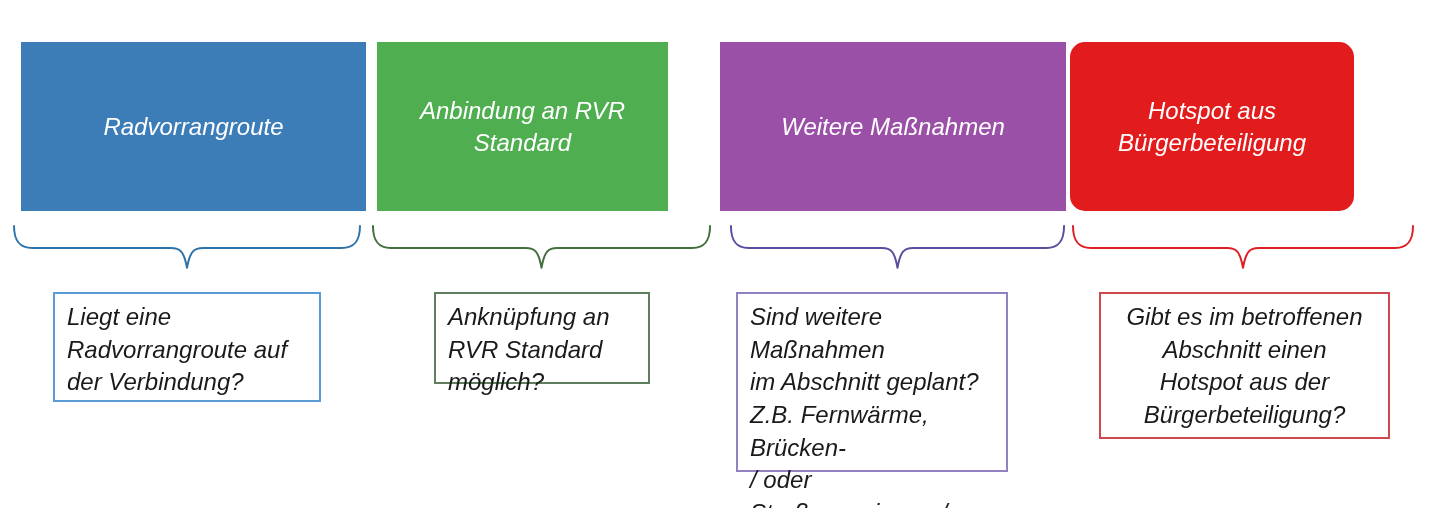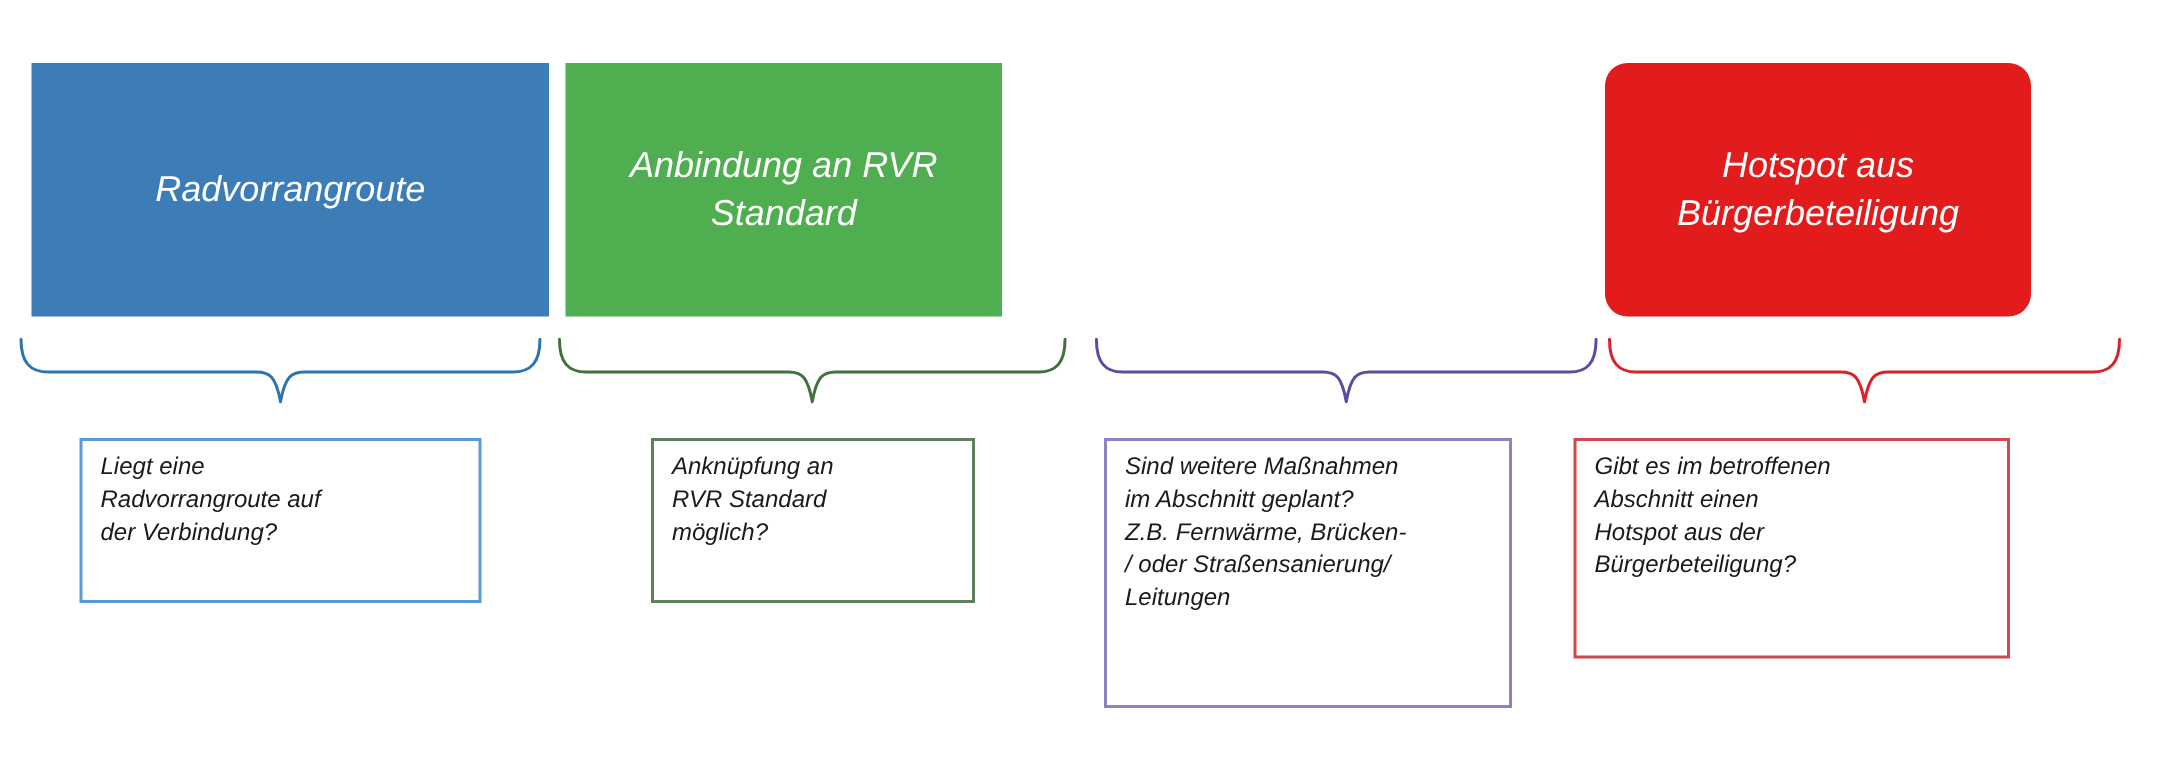--- a/index.html
+++ b/index.html
@@ -46,29 +46,29 @@
   .b3 { left: 729px;  width: 337px; }
   .b4 { left: 1071px; width: 344px; }
 
   .question-box {
     position: absolute;
     top: 292px;
     box-sizing: border-box;
     background: #ffffff;
     border: 2px solid #888888;
     color: #1a1a1a;
-    font-size: 16px;
+    font-size: 24px;
     line-height: 1.36;
     padding: 7px 12px;
     white-space: pre-line;
   }
   .q1 { left: 53px;   width: 268px; height: 110px; }
-  .q2 { left: 434px;  width: 216px; height: 110px; }
+  .q2 { left: 434px;  width: 216px; height: 92px; }
   .q3 { left: 736px;  width: 272px; height: 180px; }
-  .q4 { left: 1049px; width: 291px; height: 147px; }
+  .q4 { left: 1099px; width: 291px; height: 147px; text-align: center; }
 </style>
 </head>
 <body>
 
 <div class="stage">
 
   <div class="header-box h1" style="background-color: rgb(60, 125, 184);">Radvorrangroute</div>
   <svg class="brace b1" viewBox="0 0 346 46" preserveAspectRatio="none">
     <path d="M 2 2 C 2 17 8 23 20 23 L 157 23 C 166 23 170 26 173 42 C 176 26 180 23 189 23 L 326 23 C 338 23 344 17 344 2" fill="none" stroke-width="2" stroke-linecap="round" stroke-linejoin="round" vector-effect="non-scaling-stroke" stroke="#2e74ac"></path>
   </svg>
@@ -77,20 +77,21 @@
 der Verbindung?</div>
 
   <div class="header-box h2" style="background-color: rgb(79, 174, 80);">Anbindung an RVR Standard</div>
   <svg class="brace b2" viewBox="0 0 346 46" preserveAspectRatio="none">
     <path d="M 2 2 C 2 17 8 23 20 23 L 157 23 C 166 23 170 26 173 42 C 176 26 180 23 189 23 L 326 23 C 338 23 344 17 344 2" fill="none" stroke-width="2" stroke-linecap="round" stroke-linejoin="round" vector-effect="non-scaling-stroke" stroke="#44703f"></path>
   </svg>
   <div class="question-box q2" style="border-color: rgb(95, 127, 94);">Anknüpfung an
 RVR Standard
 möglich?</div>
 
+  <div class="header-box h3" style="background-color: rgb(155, 80, 168);">Weitere Maßnahmen</div>
   <svg class="brace b3" viewBox="0 0 346 46" preserveAspectRatio="none">
     <path d="M 2 2 C 2 17 8 23 20 23 L 157 23 C 166 23 170 26 173 42 C 176 26 180 23 189 23 L 326 23 C 338 23 344 17 344 2" fill="none" stroke-width="2" stroke-linecap="round" stroke-linejoin="round" vector-effect="non-scaling-stroke" stroke="#5c4e9e"></path>
   </svg>
   <div class="question-box q3" style="border-color: rgb(145, 129, 192);">Sind weitere Maßnahmen
 im Abschnitt geplant?
 Z.B. Fernwärme, Brücken-
 / oder Straßensanierung/
 Leitungen</div>
 
   <div class="header-box h4" style="background-color: rgb(226, 27, 28);">Hotspot aus

